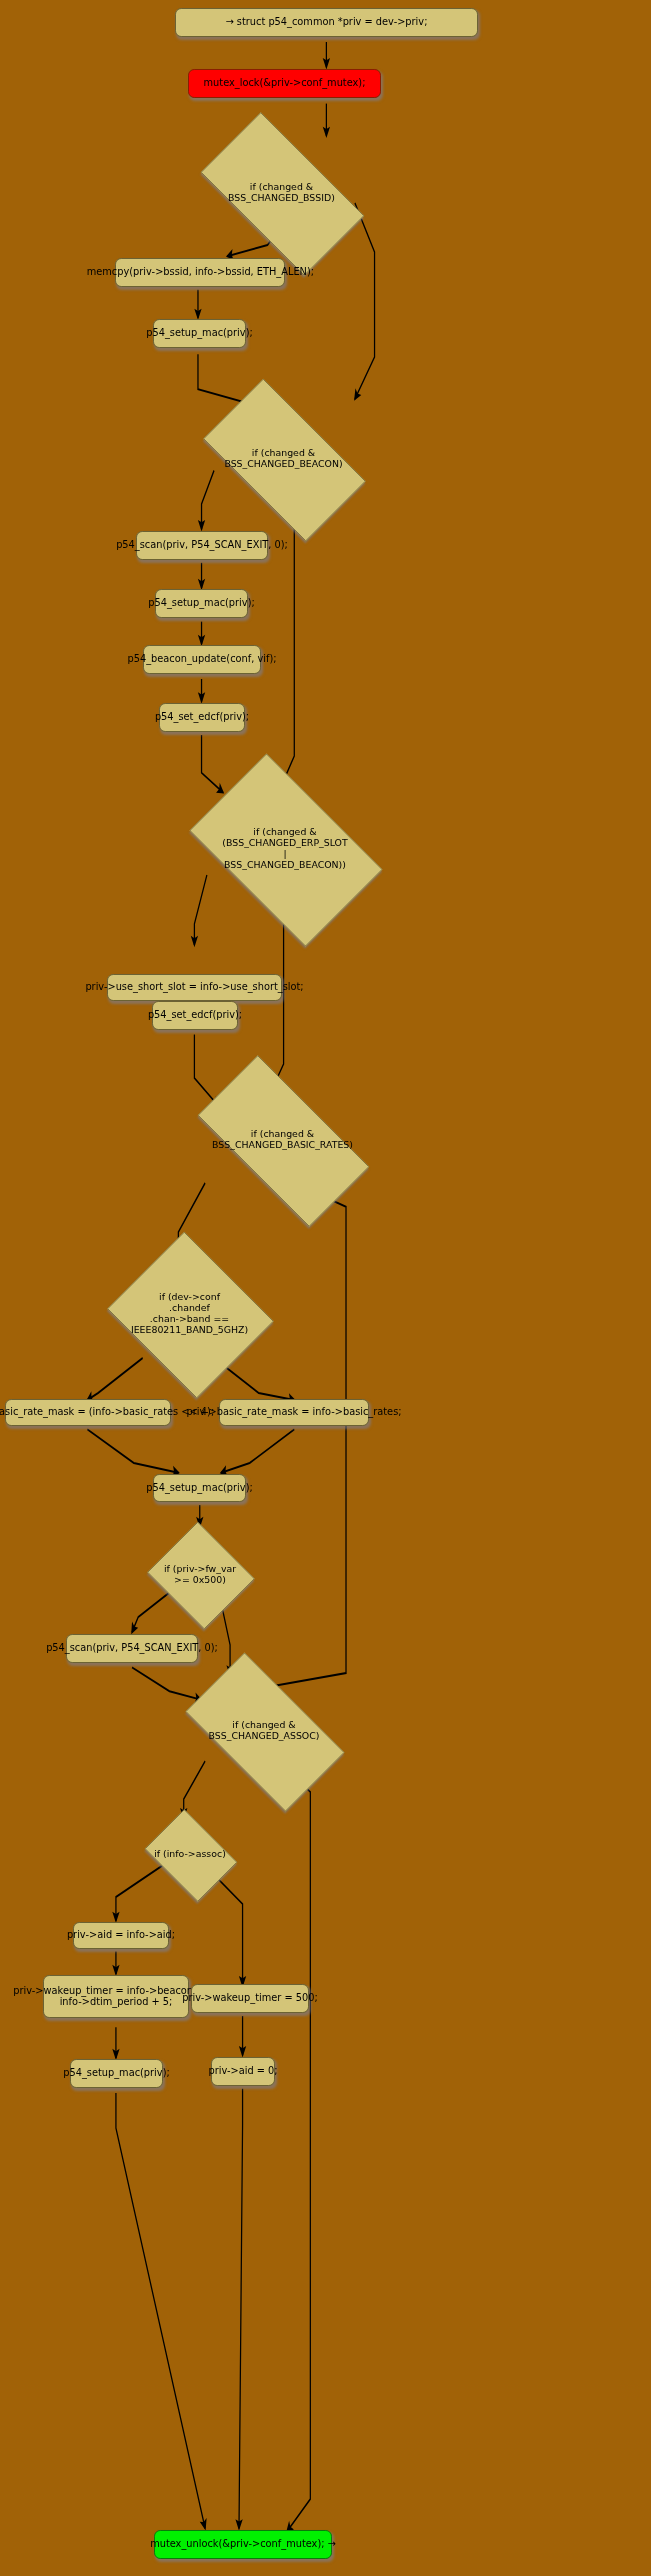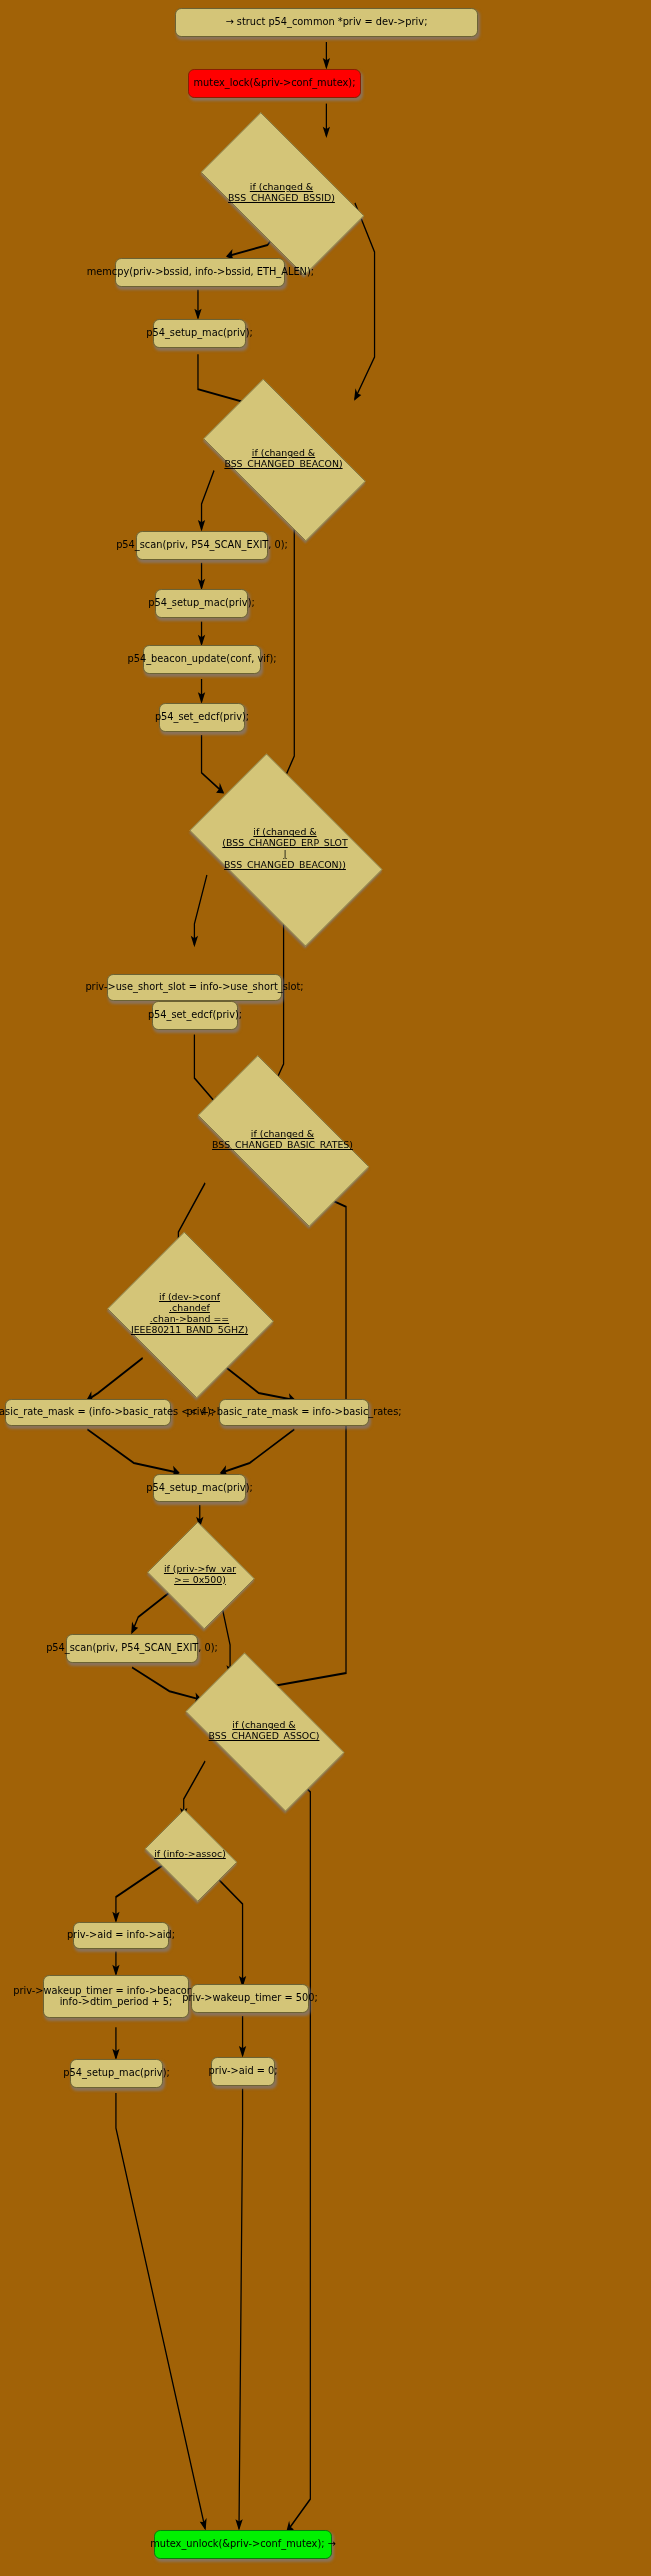--- a/index.html
+++ b/index.html
@@ -71,21 +71,20 @@
     border: 0.9px solid #6b6233;
     transform: rotate(45deg) scale(0.707);
     box-shadow: 1.8px 2.7px 2.7px rgba(120,130,160,0.5);
   }
   .decision .dlabel {
     position: relative;
     z-index: 2;
     width: 130%;
     text-align: center;
     line-height: 1.15;
-    text-decoration: underline;
   }
 </style>
 </head>
 <body>
 
 <div id="canvas">
 
   <svg class="edges" viewBox="0 0 730 1840" xmlns="http://www.w3.org/2000/svg" preserveAspectRatio="none" style="height: 2576px;">
     <defs>
       <marker id="ah" viewBox="0 0 12 12" refX="9" refY="6" markerWidth="7" markerHeight="7" orient="auto-start-reverse">
@@ -163,21 +162,21 @@
       <path d="M 130 1495 L 130 1520 L 230 1806"></path>
 
       <path d="M 272 1492 L 272 1518 L 268 1806"></path>
     </g>
   </svg>
 
   <div class="node proc" style="left: 175px; top: 8.4px; width: 303px; height: 29px;">
     <span>→ struct p54_common *priv = dev-&gt;priv;</span>
   </div>
 
-  <div class="node proc red" style="left: 188px; top: 69px; width: 173px; height: 29px;">
+  <div class="node proc red" style="left: 188px; top: 69px; width: 193px; height: 29px;">
     <span>mutex_lock(&amp;priv-&gt;conf_mutex);</span>
   </div>
 
   <div class="node decision" style="left: 179px; top: 134px; width: 205px; height: 118px;">
     <span class="dia"></span>
     <span class="dlabel">if (changed &amp;
 BSS_CHANGED_BSSID)</span>
   </div>
 
   <div class="node proc" style="left: 115px; top: 258px; width: 170px; height: 29px; padding-left: 7px;">

